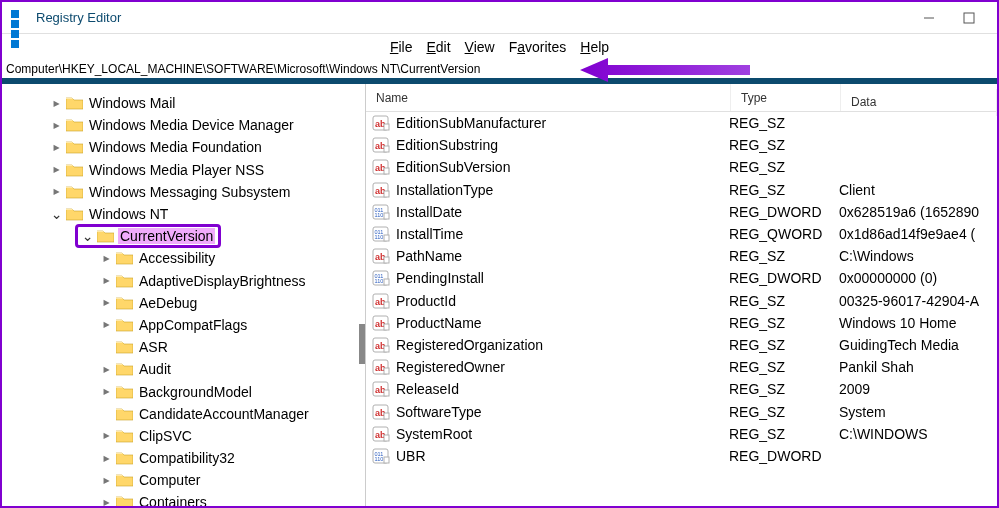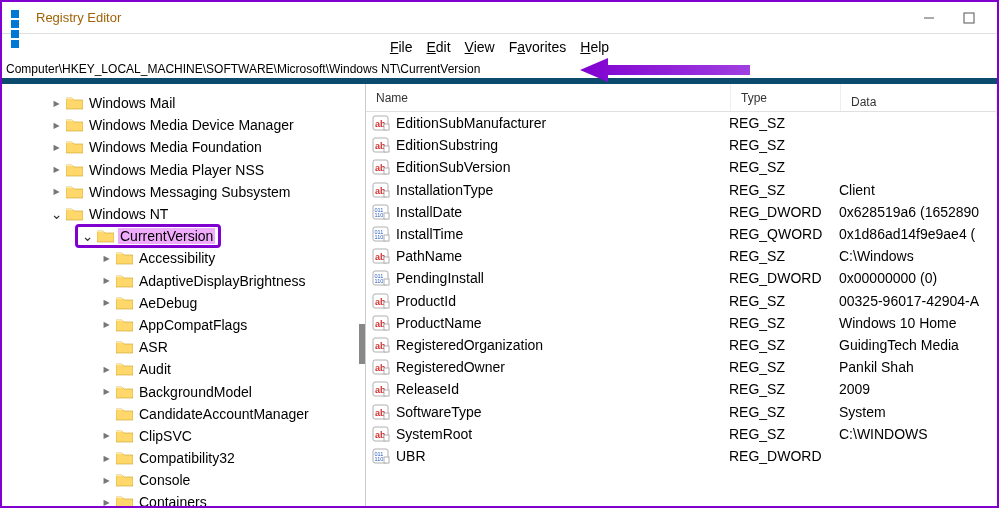--- a/index.html
+++ b/index.html
@@ -1,21 +1,21 @@
 <!DOCTYPE html>
 <html><head>
 <meta charset="utf-8">
 <style>
 * { margin: 0; padding: 0; box-sizing: border-box; font-family: "Segoe UI", Tahoma, sans-serif; }
 body { background: #fff; width: 999px; height: 508px; border: 2px solid #8000d0; overflow: hidden; }
 
 .titlebar { display: flex; align-items: center; height: 32px; padding: 0 8px; border-bottom: 1px solid #e0e0e0; }
 .titlebar .app-icon { width: 18px; height: 18px; display: flex; flex-wrap: wrap; margin-right: 8px; }
 .titlebar .app-icon .sq { width: 8px; height: 8px; background: #0078d4; margin: 1px; }
-.titlebar .title { font-size: 13px; color: #a16207; flex: 1; }
+.titlebar .title { font-size: 13px; color: #0c4a6e; flex: 1; }
 .titlebar .win-btn { width: 40px; height: 28px; display: flex; align-items: center; justify-content: center; color: #555; font-size: 12px; }
 
 .menubar { display: flex; gap: 14px; padding: 4px 10px; font-size: 14px; height: 26px; align-items: center; justify-content: center; }
 .menubar .menuitem { cursor: default; }
 .menubar .menuitem .ul { text-decoration: underline; }
 
 .addressbar { padding: 2px 4px; font-size: 12px; border-bottom: 6px solid #0c4a6e; height: 24px; position: relative; }
 .arrow-annot { position: absolute; left: 578px; top: -5px; pointer-events: none; }
 
 .content { display: flex; height: calc(508px - 32px - 26px - 24px - 2px); }
@@ -248,21 +248,21 @@
             </svg></span>
           <span class="label">Compatibility32</span>
         </div>
         <div class="tree-row">
           <span class="indent" style="width: 98px;"></span>
           <span class="expander" style="font-size: 8px; color: rgb(119, 119, 119);">▶</span>
           <span class="folder-icon"><svg viewBox="0 0 17 14">
               <path d="M0 2 L6 2 L8 4 L17 4 L17 13 L0 13 Z" fill="#ffd76a" stroke="#c9a227" stroke-width="0.6"></path>
               <path d="M0 2 L6 2 L7 3 L0 3 Z" fill="#ffe9a8"></path>
             </svg></span>
-          <span class="label">Console</span>
+          <span class="label">Computer</span>
         </div>
         <div class="tree-row">
           <span class="indent" style="width: 98px;"></span>
           <span class="expander" style="font-size: 8px; color: rgb(119, 119, 119);">▶</span>
           <span class="folder-icon"><svg viewBox="0 0 17 14">
               <path d="M0 2 L6 2 L8 4 L17 4 L17 13 L0 13 Z" fill="#ffd76a" stroke="#c9a227" stroke-width="0.6"></path>
               <path d="M0 2 L6 2 L7 3 L0 3 Z" fill="#ffe9a8"></path>
             </svg></span>
           <span class="label">Containers</span>
         </div>

